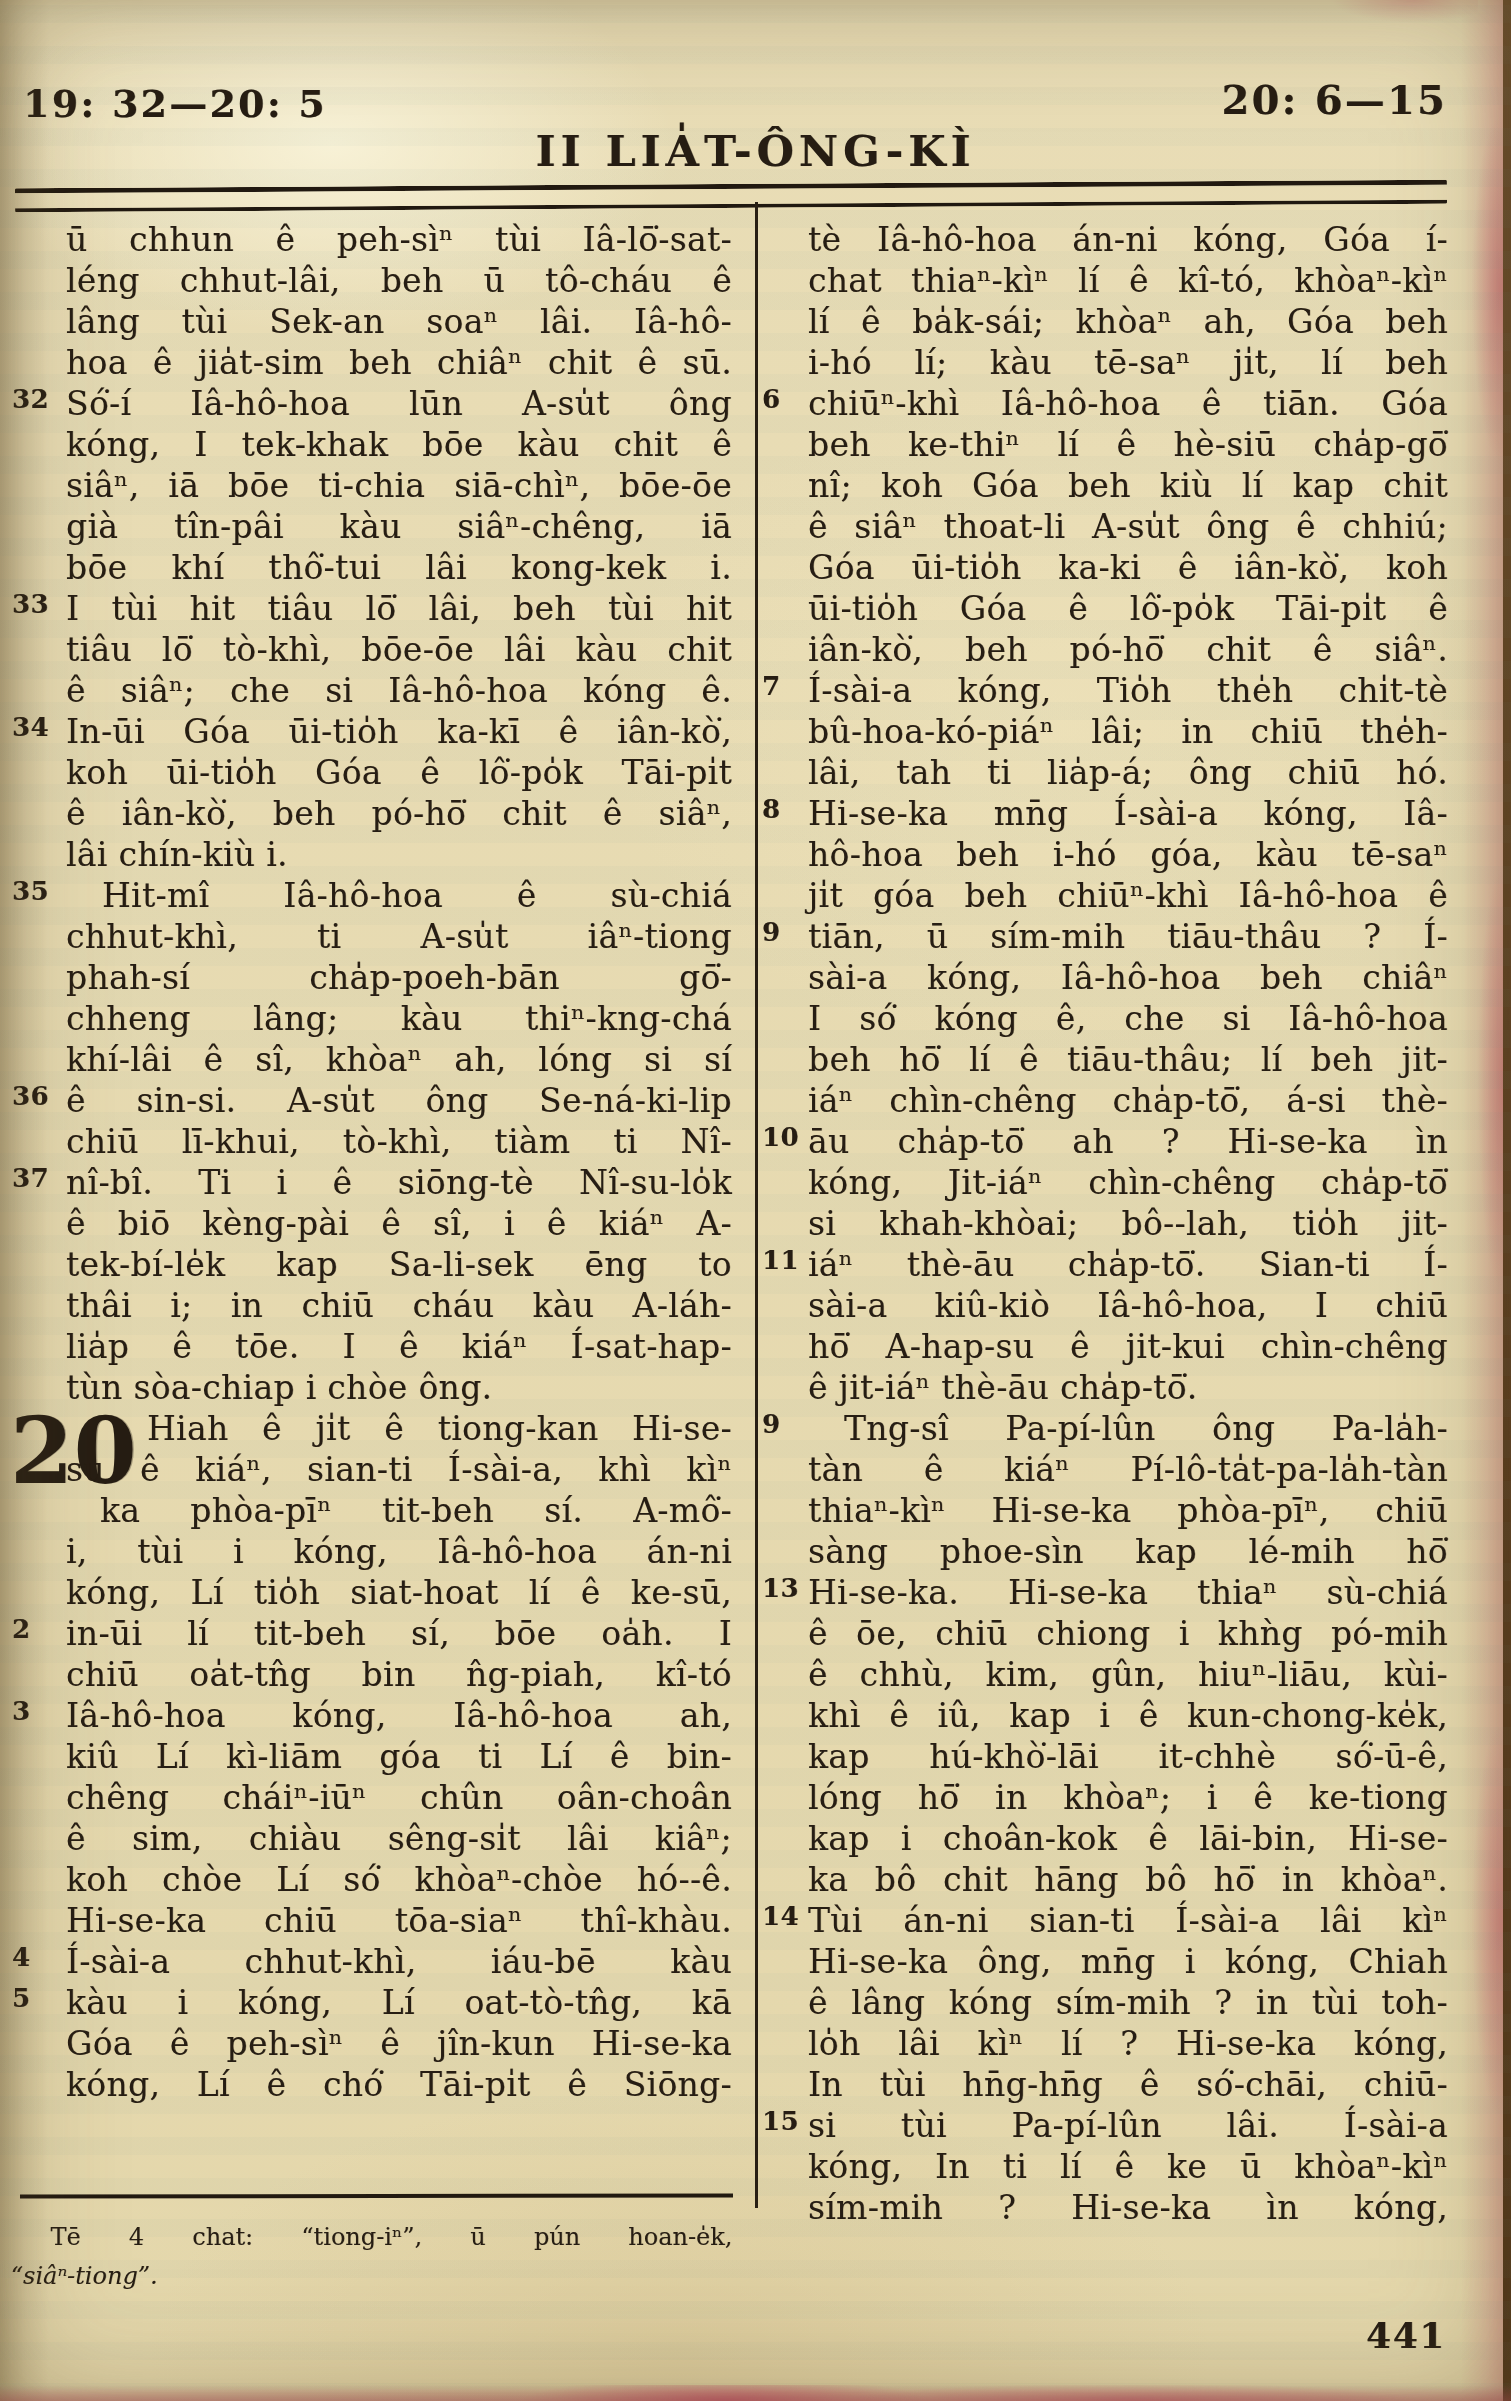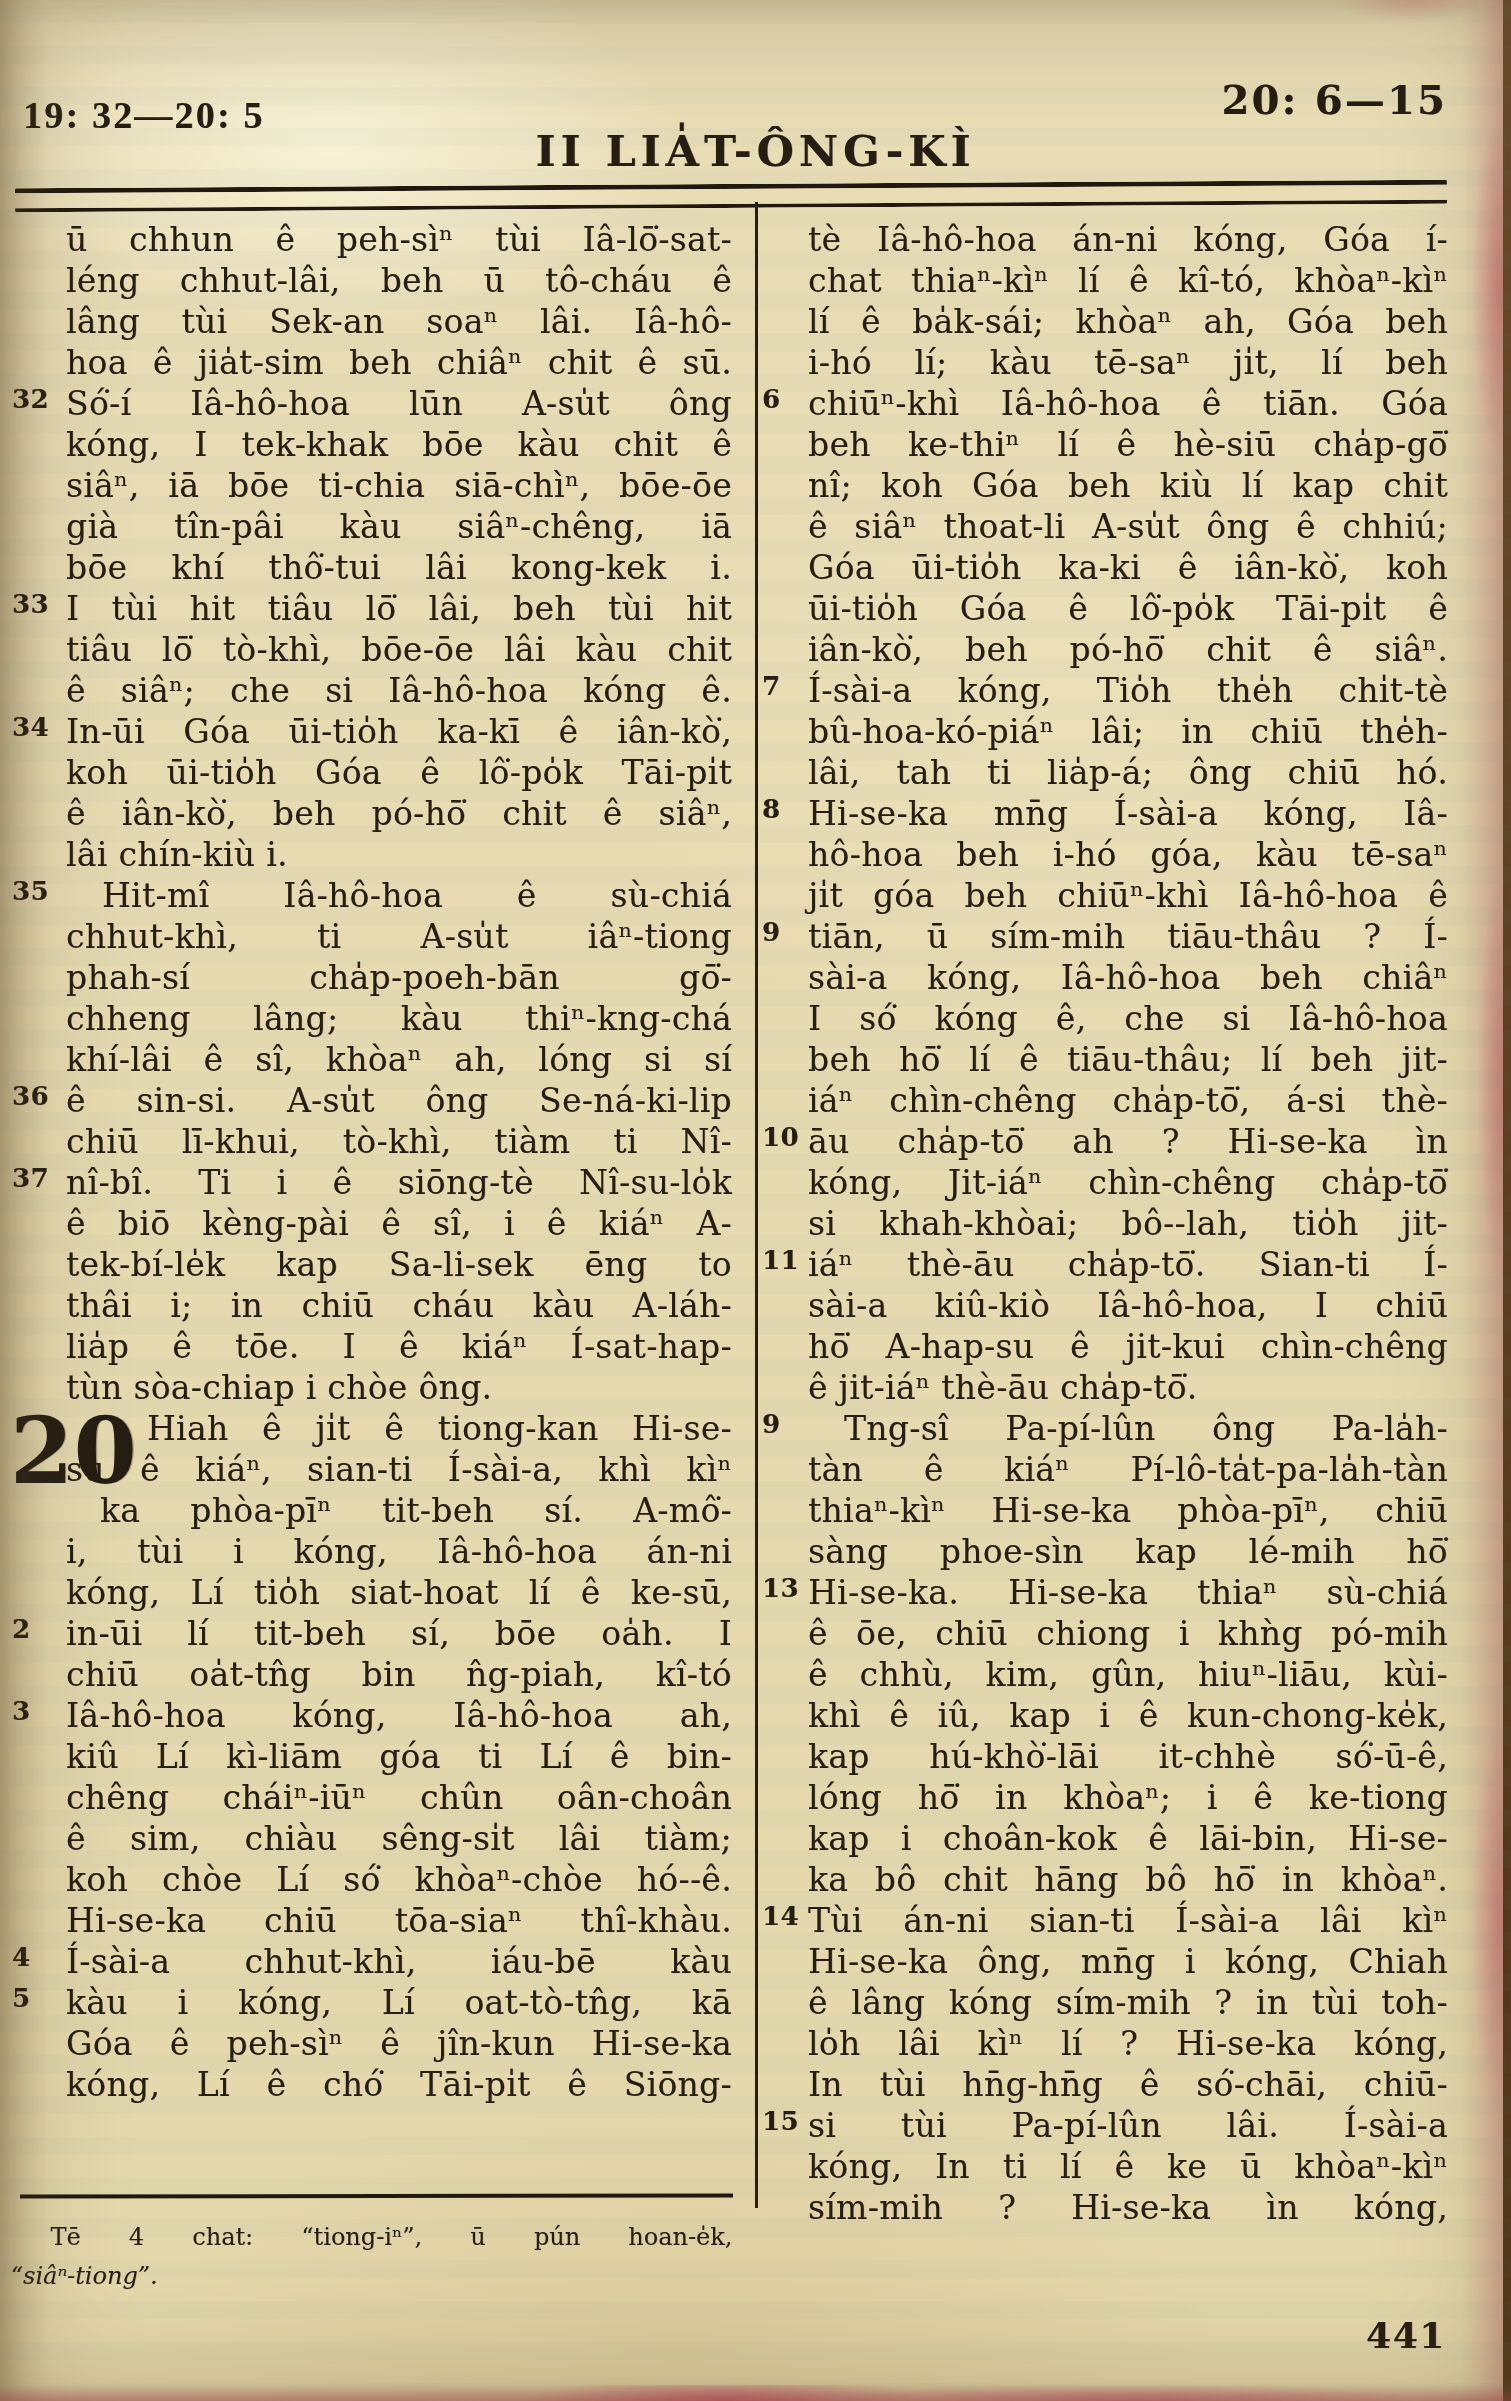--- a/index.html
+++ b/index.html
@@ -28,22 +28,22 @@
   .edge-dark{position:absolute;right:0;top:0;bottom:0;width:7.6px;pointer-events:none;
     background:linear-gradient(to bottom,#6a4c2c,#583a1e 60%,#4e3318);}
   .edge-bottom{position:absolute;left:0;right:0;bottom:0;height:16.3px;pointer-events:none;
     background:
       radial-gradient(ellipse 271px 33px at 48% 100%, rgba(200,60,95,.65), transparent 75%),
       radial-gradient(ellipse 379px 24.4px at 75% 100%, rgba(200,60,95,.45), transparent 75%),
       linear-gradient(to top, rgba(190,60,90,.45), transparent);}
   .corner-pink{position:absolute;right:33px;top:0;width:163px;height:49px;pointer-events:none;
     background:radial-gradient(ellipse 108px 30px at 60% 0%, rgba(205,95,110,.35), transparent 75%);}
 
-  .hdr-left{position:absolute;left:23px;top:93px;font-size:38px;font-weight:bold;
-    letter-spacing:2.2px;text-shadow:0.5px 0 0 rgba(38,29,19,.4);font-family:Liberation Serif, serif;}
+  .hdr-left{position:absolute;left:23px;top:81px;font-size:38px;font-weight:bold;
+    letter-spacing:2.2px;text-shadow:0.5px 0 0 rgba(38,29,19,.4);}
   .hdr-title{position:absolute;left:50%;transform:translateX(-50%);top:78px;font-size:43px;
     font-weight:bold;letter-spacing:4.9px;text-shadow:0.5px 0 0 rgba(38,29,19,.4);white-space:nowrap;margin-top:48px;}
   .hdr-right{position:absolute;right:64px;top:76px;font-size:40px;font-weight:bold;
     letter-spacing:2.2px;text-shadow:0.5px 0 0 rgba(38,29,19,.45);}
   .hdr-rule{position:absolute;left:15px;right:64px;top:184px;height:14.6px;
     border-top:5.4px solid #211910;border-bottom:4.9px solid #211910;
     transform:rotate(-0.35deg);border-radius:1.6px;}
 
   .col{position:absolute;top:219px;font-size:33px;}
   .col .line{position:relative;height:41px;line-height:41px;
@@ -120,21 +120,21 @@
     <div class="line chapstart"><span class="chapnum">20</span><span>Hiah ê ji̍t ê tiong-kan Hi-se-</span></div>
     <div class="line"><span>su ê kiáⁿ, sian-ti Í-sài-a, khì kìⁿ</span></div>
     <div class="line chapcont"><span>ka phòa-pīⁿ tit-beh sí.  A-mô͘-</span></div>
     <div class="line"><span>i, tùi i kóng, Iâ-hô-hoa án-ni</span></div>
     <div class="line"><span>kóng, Lí tio̍h siat-hoat lí ê ke-sū,</span></div>
     <div class="line"><span class="vnum">2</span><span>in-ūi lí tit-beh sí, bōe oa̍h.  I</span></div>
     <div class="line"><span>chiū oa̍t-tn̂g bin n̂g-piah, kî-tó</span></div>
     <div class="line"><span class="vnum">3</span><span>Iâ-hô-hoa kóng, Iâ-hô-hoa ah,</span></div>
     <div class="line"><span>kiû Lí kì-liām góa ti Lí ê bin-</span></div>
     <div class="line"><span>chêng cháiⁿ-iūⁿ chûn oân-choân</span></div>
-    <div class="line"><span>ê sim, chiàu sêng-si̍t lâi tiàm;</span></div>
+    <div class="line"><span>ê sim, chiàu sêng-si̍t lâi kiâⁿ;</span></div>
     <div class="line"><span>koh chòe Lí só͘ khòaⁿ-chòe hó--ê.</span></div>
     <div class="line"><span>Hi-se-ka chiū tōa-siaⁿ thî-khàu.</span></div>
     <div class="line"><span class="vnum">4</span><span>Í-sài-a chhut-khì, iáu-bē kàu</span></div>
     <div class="line"><span class="vnum">5</span><span>kàu i kóng, Lí oat-tò-tn̂g, kā</span></div>
     <div class="line"><span>Góa ê peh-sìⁿ ê jîn-kun Hi-se-ka</span></div>
     <div class="line"><span>kóng, Lí ê chó͘ Tāi-pi̍t ê Siōng-</span></div>
   </div>
 <div class="divider"></div>
 <div class="col" id="col-right">
     <div class="line"><span>tè Iâ-hô-hoa án-ni kóng, Góa í-</span></div>

